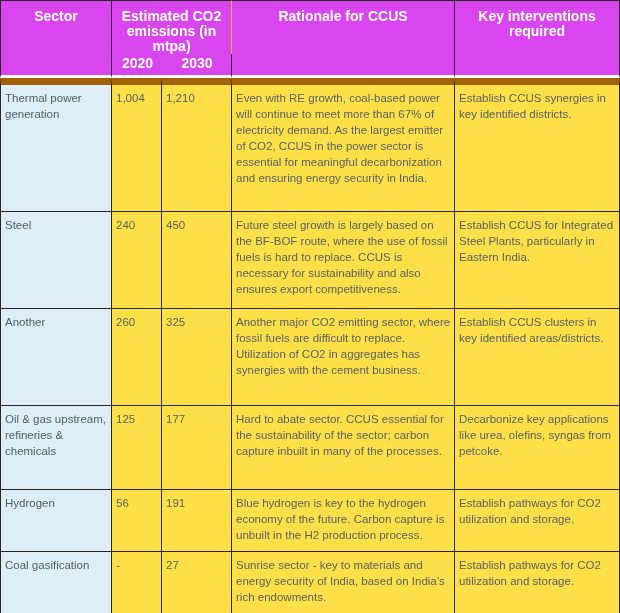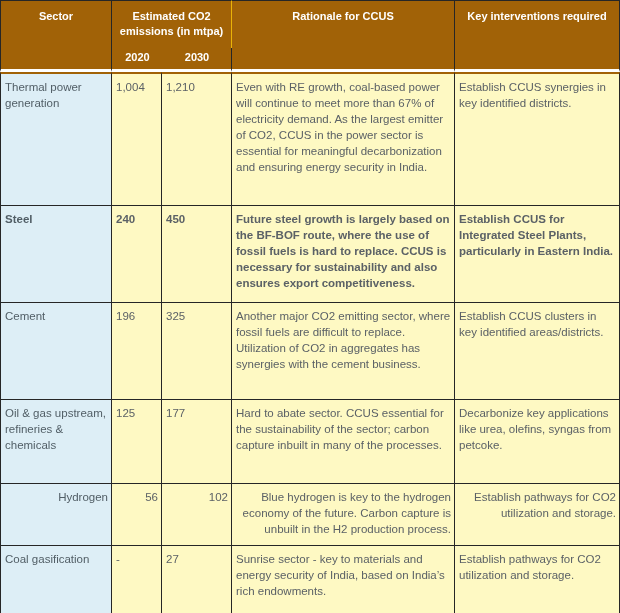--- a/index.html
+++ b/index.html
@@ -15,23 +15,23 @@
 
   table.ccus {
     width: 620px;
     border-collapse: separate;
     border-spacing: 0;
     table-layout: fixed;
   }
 
   
   thead th {
-    background: #a16207;
+    background: #d946ef;
     color: #ffffff;
-    font-size: 11px;
+    font-size: 14px;
     font-weight: bold;
     vertical-align: top;
     text-align: center;
     padding: 8px 3px 0 3px;
     line-height: 15px;
   }
   thead tr.hdr-main { height: 48px; }
   thead tr.hdr-sub  { height: 24px; }
   thead tr.hdr-main th { border-top: 1px solid #262626; }
 
@@ -45,42 +45,42 @@
 
   th.th-year {
     text-align: center;
     padding: 2px 2px 4px 3px;
     border-top: none;
   }
   th.th-y2030 { border-right: 1px solid #262626; }
 
   
   tbody td {
-    background: #fef9c3;
+    background: #fde047;
     border-right: 1px solid #262626;
     border-bottom: 1px solid #262626;
     vertical-align: top;
     font-size: 11.5px;
     line-height: 16px;
     color: #5b6166;
     padding: 5px 3px 4px 4px;
     word-wrap: break-word;
   }
   tbody td.sector-cell {
     background: #ddeef6;
     border-left: 1px solid #262626;
     color: #515e66;
   }
-  tbody tr:first-child td { border-top: 2px solid #a16207; }
+  tbody tr:first-child td { border-top: 7px solid #a16207; }
 
   tr.row-1 { height: 134px; }
-  tr.row-2 { height: 97px; font-weight: bold; }
+  tr.row-2 { height: 97px; }
   tr.row-3 { height: 97px; }
   tr.row-4 { height: 84px; }
-  tr.row-5 { height: 62px; text-align: right; }
+  tr.row-5 { height: 62px; }
   tr.row-6 { height: 80px; }
 </style>
 </head>
 <body>
 
 <div class="screen">
   <table class="ccus">
     <colgroup>
       <col style="width:112px">
       <col style="width:50px">
@@ -109,37 +109,37 @@
         <td>Establish CCUS synergies in key identified districts.</td>
       </tr>
       <tr class="row-2">
         <td class="sector-cell">Steel</td>
         <td>240</td>
         <td>450</td>
         <td>Future steel growth is largely based on the BF-BOF route, where the use of fossil fuels is hard to replace. CCUS is necessary for sustainability and also ensures export competitiveness.</td>
         <td>Establish CCUS for Integrated Steel Plants, particularly in Eastern India.</td>
       </tr>
       <tr class="row-3">
-        <td class="sector-cell">Cement</td>
-        <td>196</td>
+        <td class="sector-cell">Another</td>
+        <td>260</td>
         <td>325</td>
         <td>Another major CO2 emitting sector, where fossil fuels are difficult to replace. Utilization of CO2 in aggregates has synergies with the cement business.</td>
         <td>Establish CCUS clusters in key identified areas/districts.</td>
       </tr>
       <tr class="row-4">
         <td class="sector-cell">Oil &amp; gas upstream, refineries &amp; chemicals</td>
         <td>125</td>
         <td>177</td>
         <td>Hard to abate sector. CCUS essential for the sustainability of the sector; carbon capture inbuilt in many of the processes.</td>
         <td>Decarbonize key applications like urea, olefins, syngas from petcoke.</td>
       </tr>
       <tr class="row-5">
         <td class="sector-cell">Hydrogen</td>
         <td>56</td>
-        <td>102</td>
+        <td>191</td>
         <td>Blue hydrogen is key to the hydrogen economy of the future. Carbon capture is unbuilt in the H2 production process.</td>
         <td>Establish pathways for CO2 utilization and storage.</td>
       </tr>
       <tr class="row-6">
         <td class="sector-cell">Coal gasification</td>
         <td>-</td>
         <td>27</td>
         <td>Sunrise sector - key to materials and energy security of India, based on India’s rich endowments.</td>
         <td>Establish pathways for CO2 utilization and storage.</td>
       </tr>

